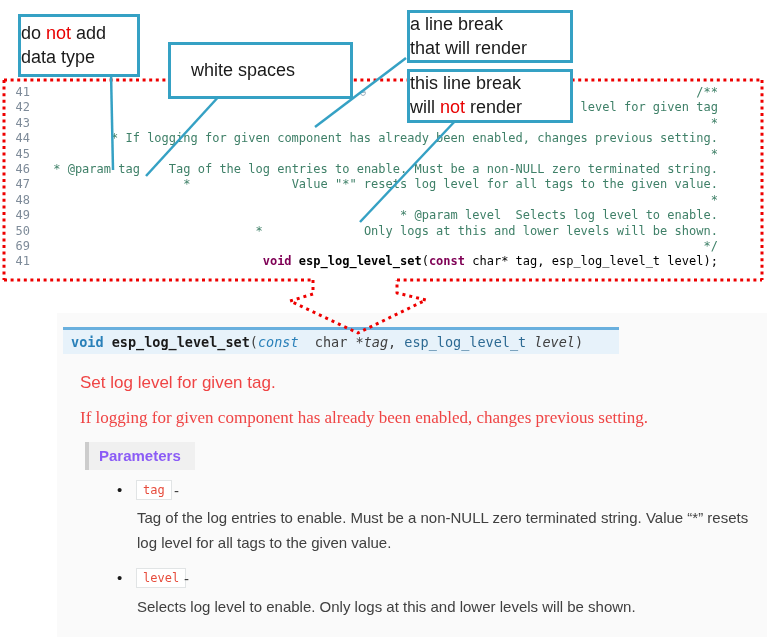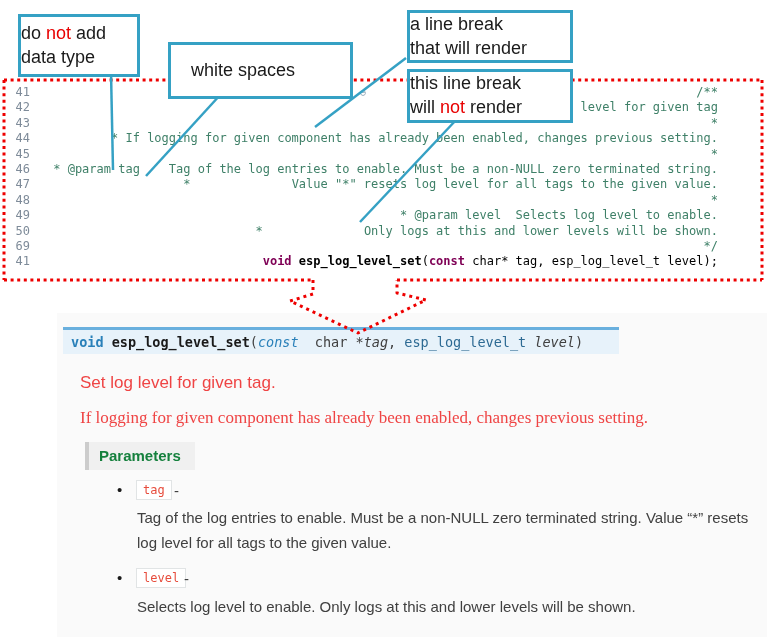--- a/index.html
+++ b/index.html
@@ -43,21 +43,21 @@
   .sig-name{color:#1a1a1a;font-weight:bold;}
   .sig-plain{color:#404040;}
   .sig-kw{color:#2980b9;font-style:italic;}
   .sig-type{color:#2d6a93;}
   .sig-param{color:#404040;font-style:italic;}
   .doc-p{position:absolute;font-size:17px;color:#ef4444;white-space:nowrap;}
   #doc-brief{left:23px;top:60px;}
   #doc-details{left:23px;top:95px;font-family:Liberation Serif, serif;}
   #params-header{position:absolute;left:28px;top:129px;background:#f0f0f0;
                  border-left:4px solid #cccccc;padding:5px 14px 6px 10px;
-                 font-size:15px;font-weight:bold;color:#15803d;}
+                 font-size:15px;font-weight:bold;color:#8b5cf6;}
   .bullet{position:absolute;font-size:15px;color:#1a1a1a;}
   .param-chip{position:absolute;font-family:"DejaVu Sans Mono",monospace;font-size:12px;
               color:#e74c3c;background:#ffffff;border:1px solid #e1e4e5;
               padding:2px 6px;line-height:1.2;}
   .param-dash{position:absolute;font-size:15px;color:#404040;}
   .param-desc{position:absolute;font-size:15px;color:#404040;width:622px;line-height:25px;}
   #bullet-1{left:60px;top:168px;}
   #chip-tag{left:79px;top:167px;}
   #dash-1{left:117px;top:169px;}
   #desc-1{left:80px;top:192px;}

